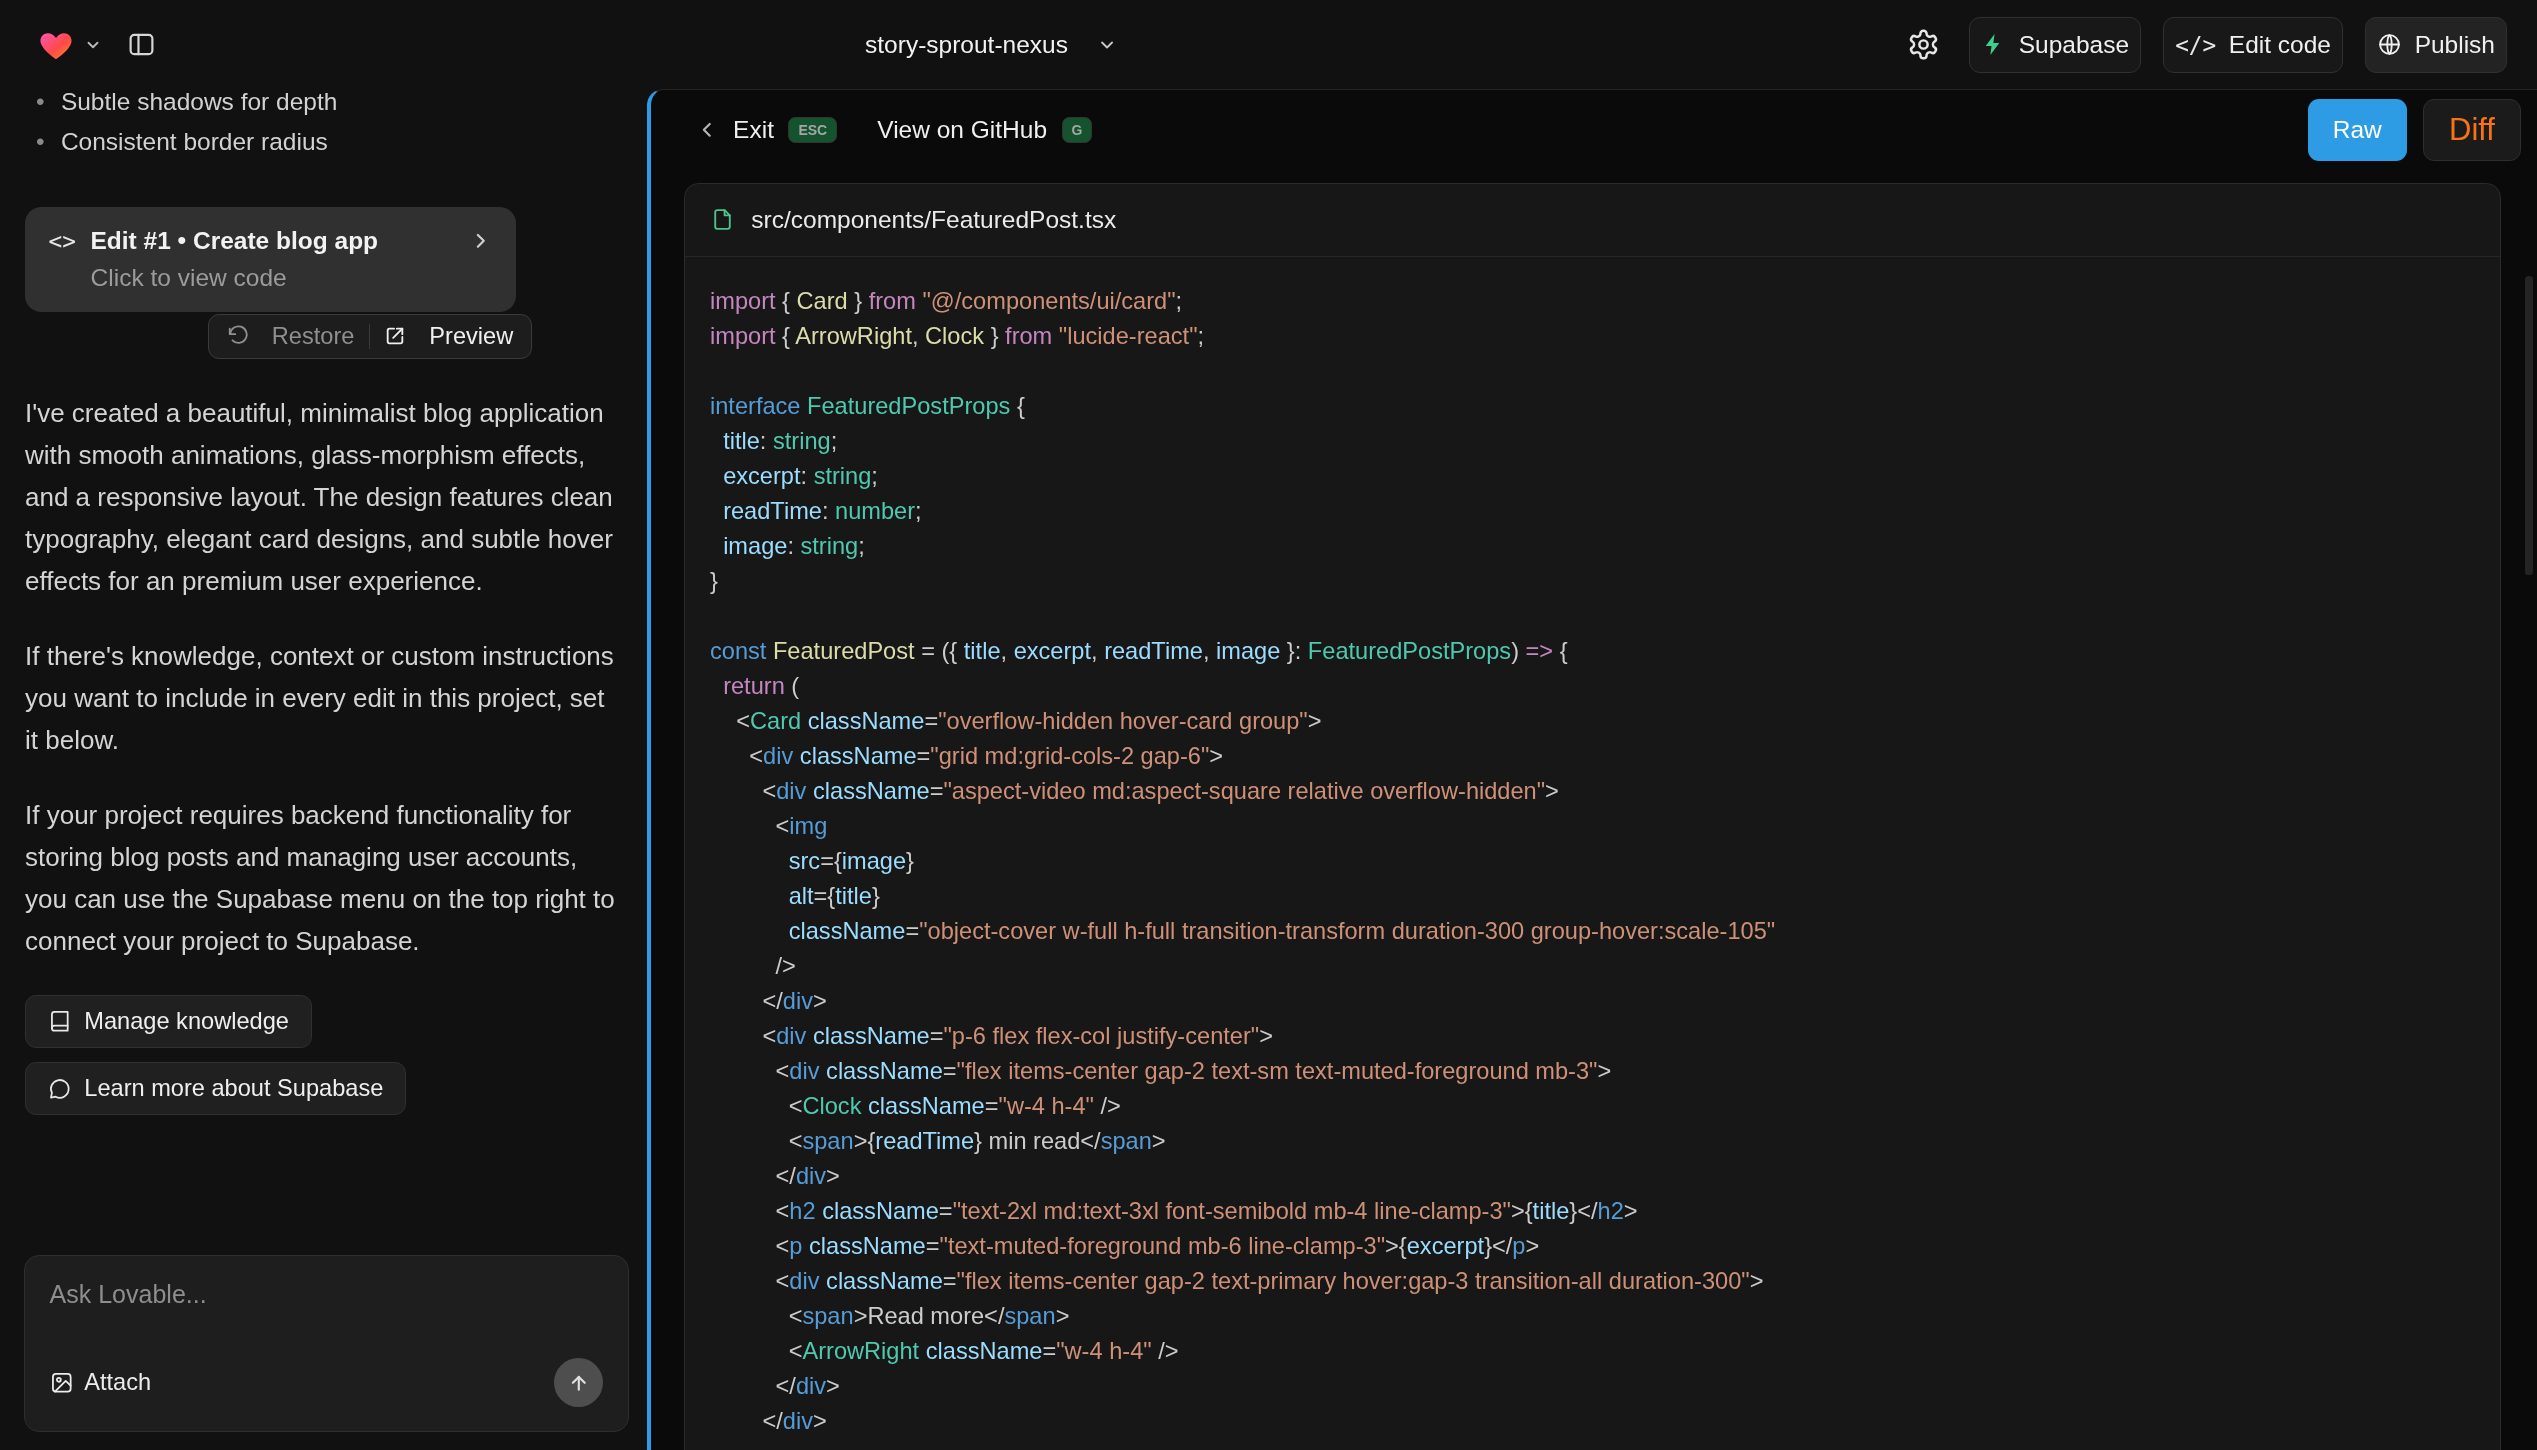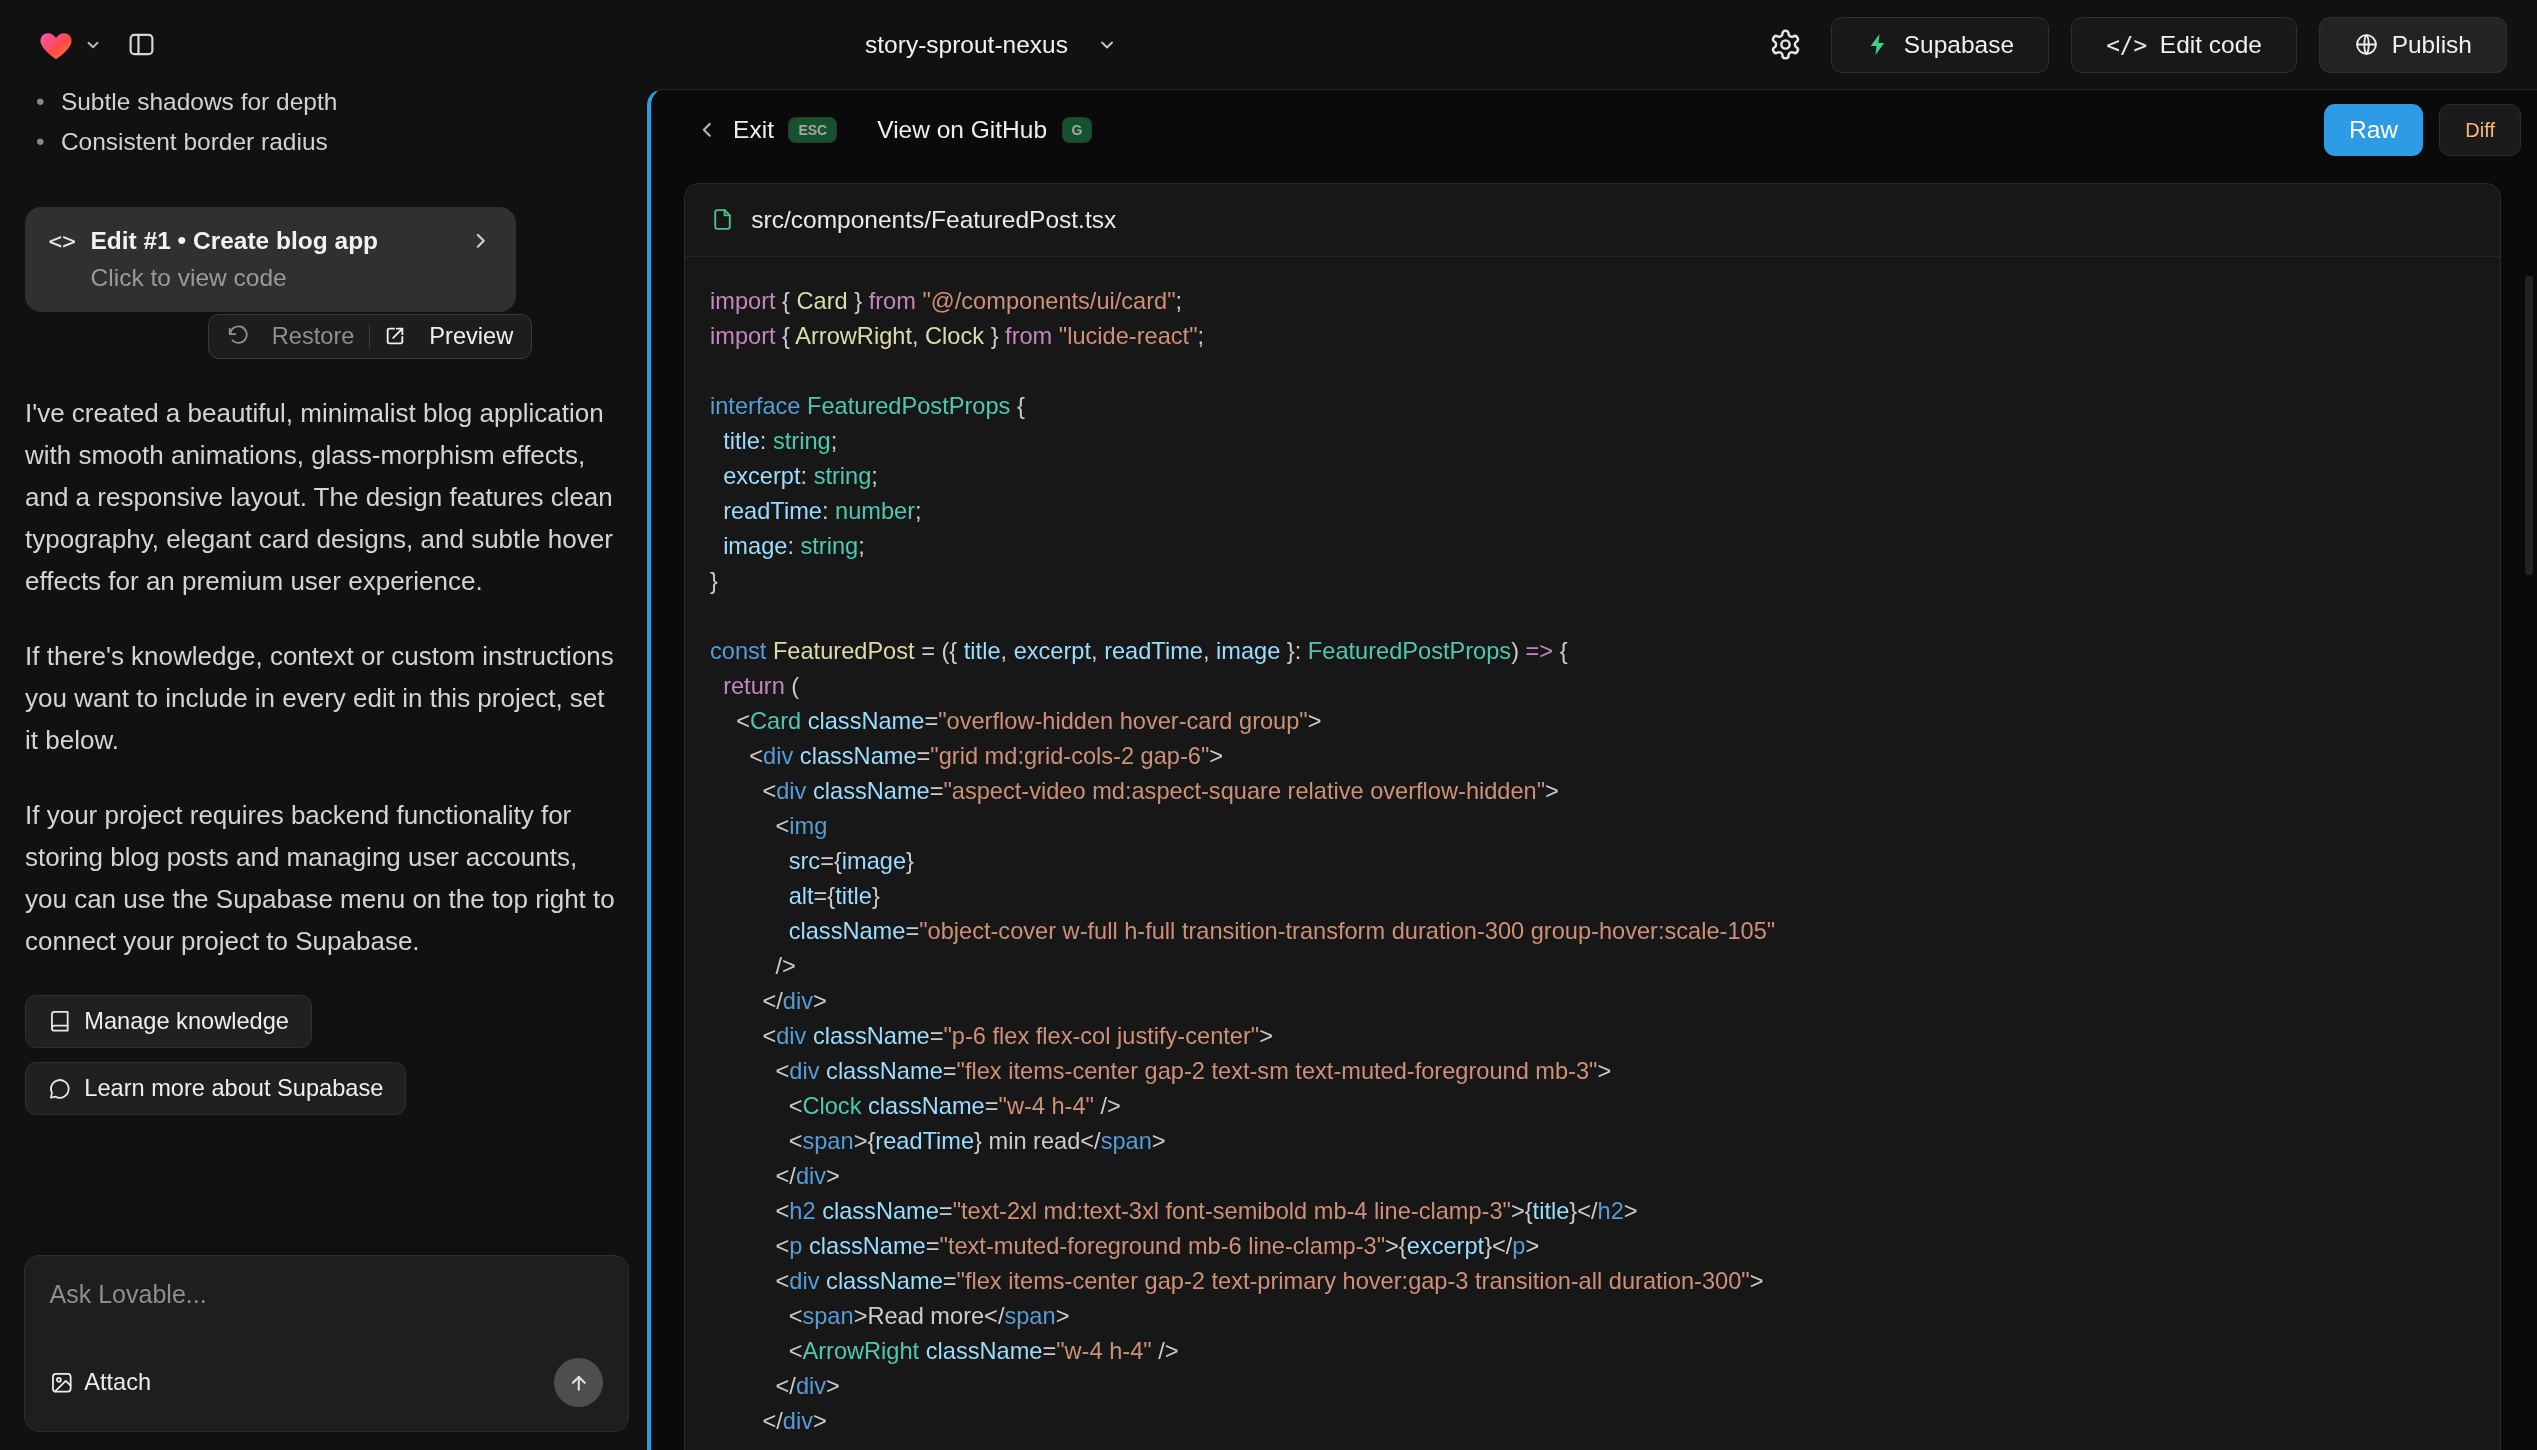--- a/index.html
+++ b/index.html
@@ -14,21 +14,21 @@
   svg{display:block;}
 
   
   .topbar{height:89px;display:flex;align-items:center;padding:0 31px;position:relative;}
   .tb-left{display:flex;align-items:center;gap:12.7px;}
   .logo-btn{display:flex;align-items:center;gap:7.3px;padding:3.6px;}
   .panel-btn{padding:9px;border-radius:9px;}
   .project-menu{position:absolute;left:991px;transform:translateX(-50%);display:flex;align-items:center;gap:29px;font-size:24.5px;color:#F2F2F2;}
   .tb-right{margin-left:auto;display:flex;align-items:center;gap:22px;}
   .settings-btn{padding:7.3px;}
-  .tb-btn{display:flex;align-items:center;gap:12.7px;height:56px;padding:0 34px;background:#181818;border:0.9px solid #303030;border-radius:11px;color:#F0F0F0;font-size:24.5px;}
+  .tb-btn{display:flex;align-items:center;gap:12.7px;height:56px;padding:0 11px;background:#181818;border:0.9px solid #303030;border-radius:11px;color:#F0F0F0;font-size:24.5px;}
   .tb-btn.publish{background:#232323;}
   .code-glyph{font-family:"DejaVu Sans Mono",monospace;font-size:22.7px;color:#E8E8E8;}
 
   
   .sidebar{position:absolute;top:89px;left:0;width:647px;bottom:0;display:flex;flex-direction:column;background:var(--bg);}
   .seg{margin:12.7px 14.5px 0;display:flex;background:#232323;border-radius:12.7px;padding:4.5px;position:relative;z-index:3;}
   .seg-item{flex:1;text-align:center;padding:10px 0;font-size:23.6px;color:#A0A0A0;border-radius:9px;}
   .seg-item.active{background:#3C3C3C;color:#FFFFFF;}
   .chat-scroll{flex:1;overflow:hidden;padding:0 25px;position:relative;}
   .bullets{list-style:none;margin-top:-7.3px;padding-left:11px;}
@@ -54,21 +54,21 @@
   .send{width:49px;height:49px;border-radius:50%;background:#4E4E4E;display:flex;align-items:center;justify-content:center;}
 
   
   .main{position:absolute;left:647px;top:89px;right:0;bottom:0;background:var(--bg-main);border-top-left-radius:16.3px;border-left:4.5px solid var(--accent);border-top:0.9px solid #242424;overflow:hidden;}
   .main-header{height:80px;display:flex;align-items:center;padding:0 16px 0 44px;}
   .mh-left{display:flex;align-items:center;gap:40px;}
   .exit,.gh{display:flex;align-items:center;gap:14.5px;font-size:24.5px;color:#EFEFEF;}
   .badge{background:#14532d;border:0.9px solid #343434;border-radius:7.3px;color:#A6A6A6;font-size:14px;padding:3.6px 9px;font-weight:700;}
   .mh-right{margin-left:auto;display:flex;gap:16.3px;}
   .raw{background:var(--accent);color:#fff;border-radius:11px;font-size:24.5px;padding:11.8px 25px;font-weight:500;}
-  .diff{background:#1B1B1B;border:0.9px solid #2E2E2E;border-radius:11px;font-size:20px;padding:11.8px 25px;color:#fdba74;}
+  .diff{background:#1B1B1B;border:0.9px solid #2E2E2E;border-radius:11px;font-size:31px;padding:11.8px 25px;color:#f97316;}
   .code-card{margin:12.7px 36px 0 33px;background:#171717;border:0.9px solid #2B2B2B;border-radius:14.5px;overflow:hidden;}
   .code-card-header{display:flex;align-items:center;gap:16.3px;padding:22px 25px;border-bottom:0.9px solid #262626;font-size:24.5px;color:#EAEAEA;}
   .code{font-family:"DejaVu Sans Mono",monospace;font-size:23.6px;line-height:35px;white-space:pre;padding:27px 25px 36px;}
   .tk-k{color:#C586C0}.tk-c{color:#569CD6}.tk-t{color:#4EC9B0}.tk-f{color:#DCDCAA}
   .tk-v{color:#9CDCFE}.tk-s{color:#CE9178}.tk-g{color:#569CD6}.tk-p{color:#CCCCCC}
   .scroll-thumb{position:absolute;right:4.5px;top:186px;width:7.3px;height:299px;background:#3A3A3A;border-radius:3.6px;opacity:.55;}
 </style>
 </head>
 <body>
 

